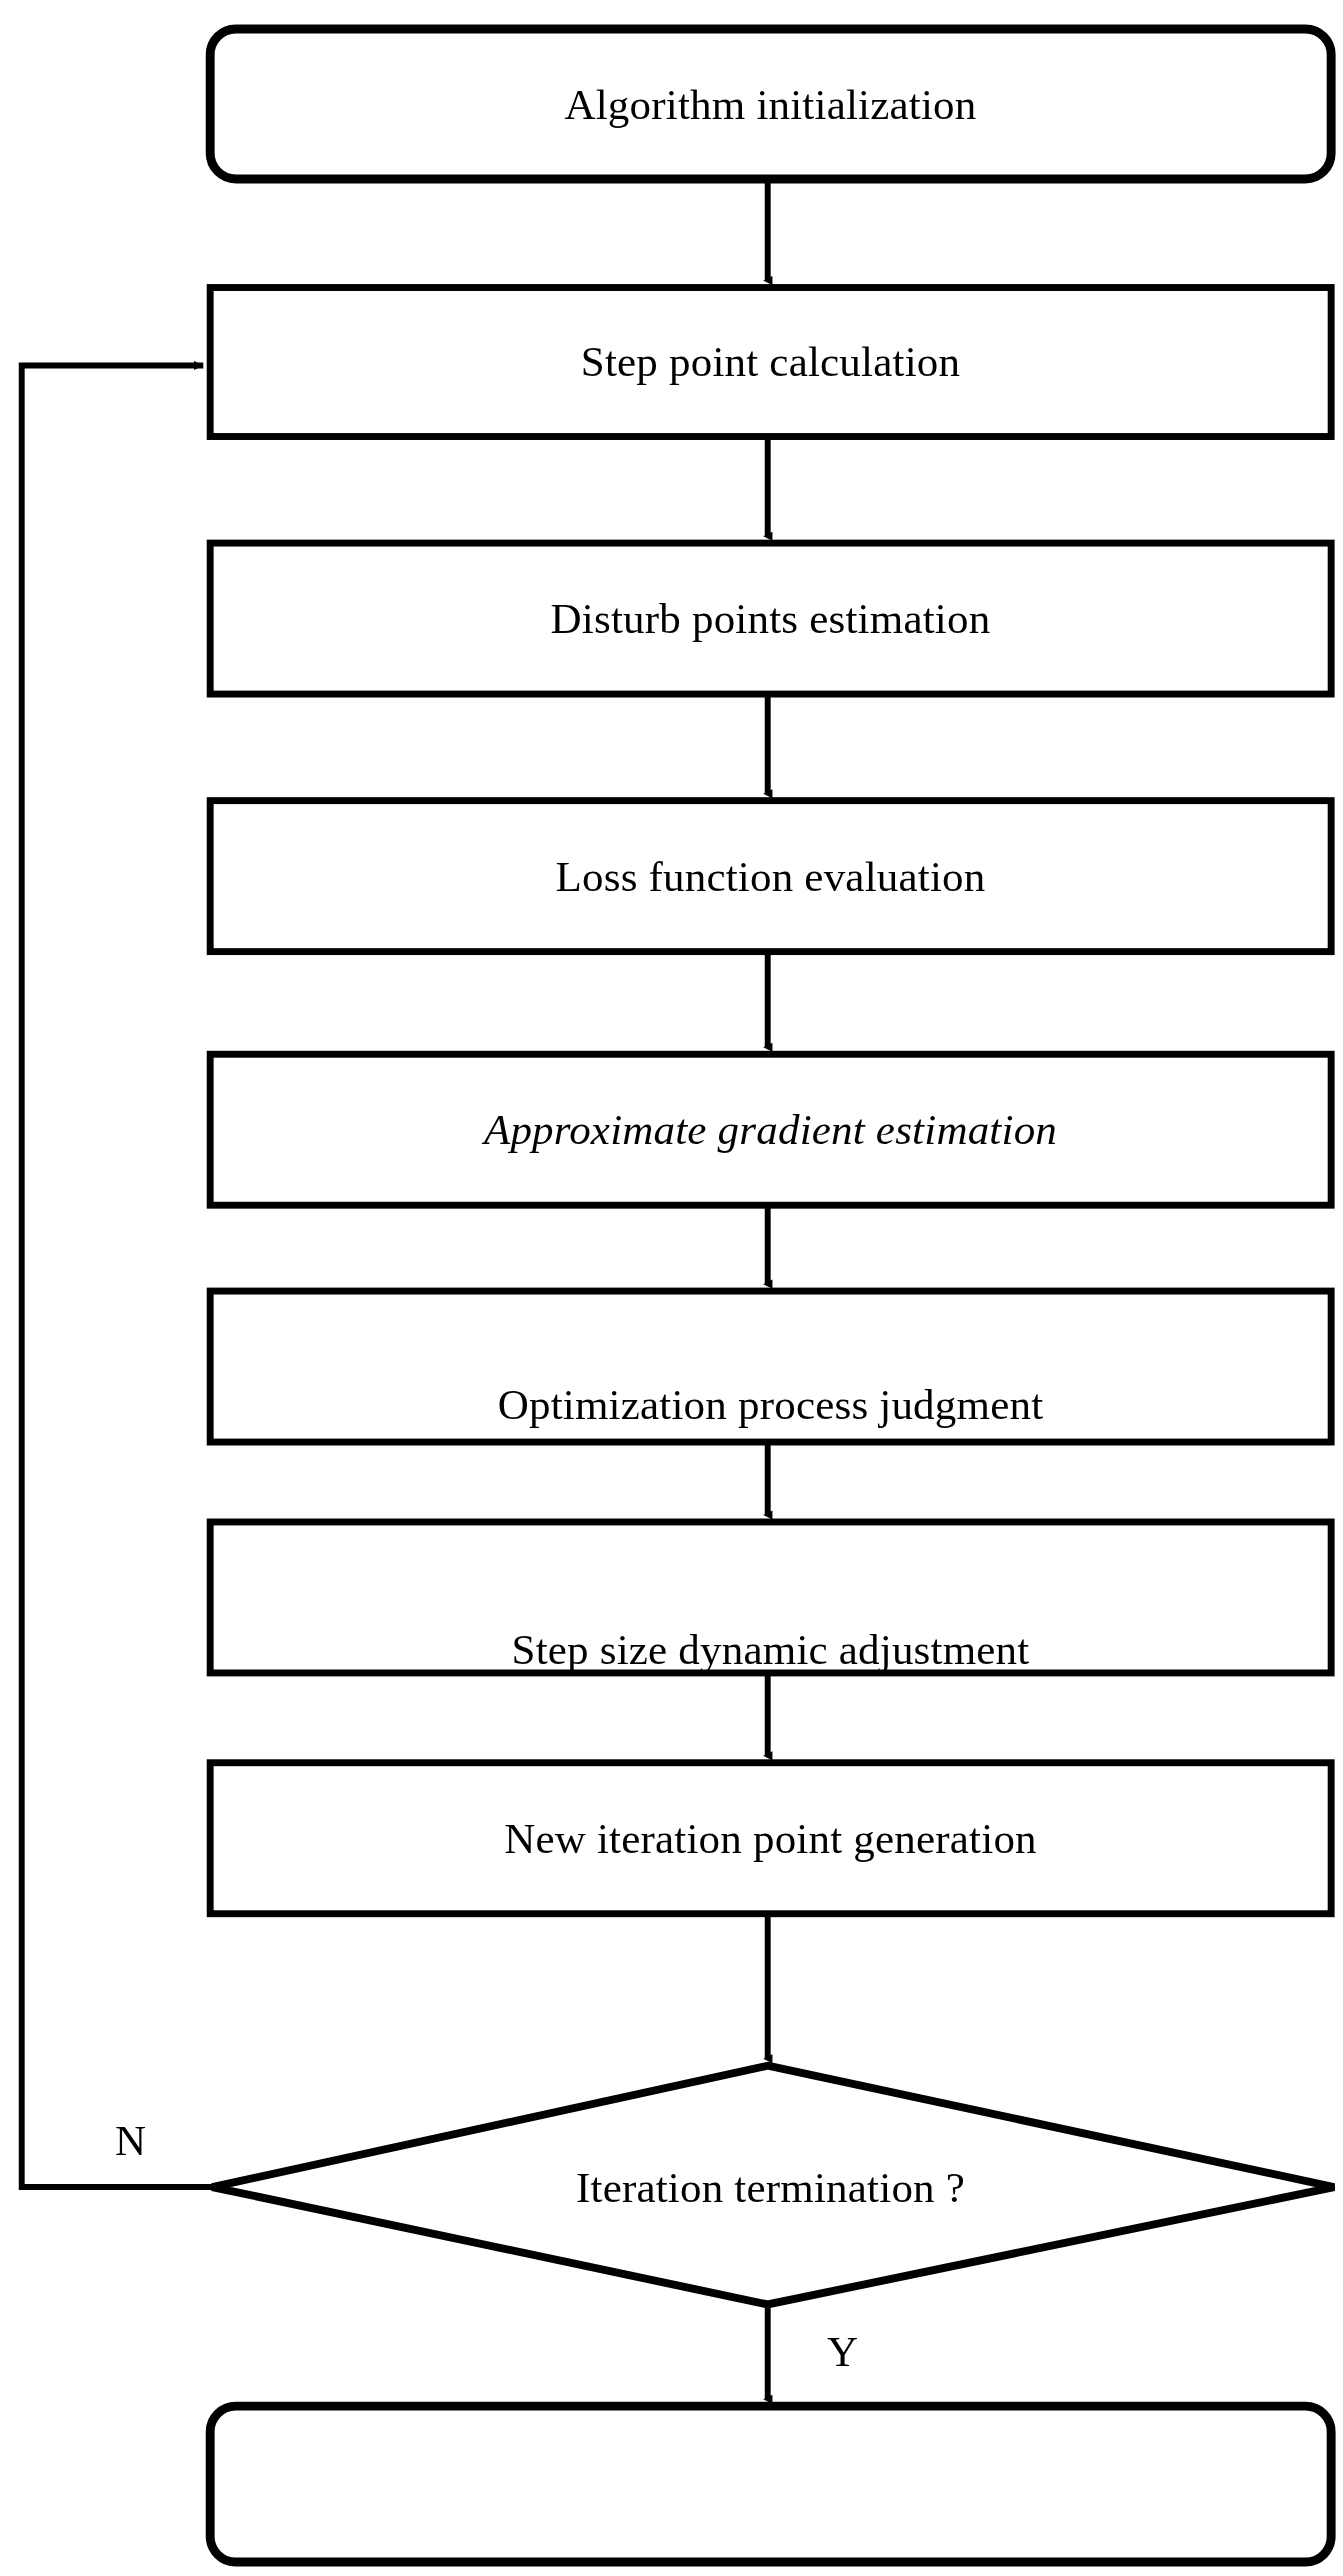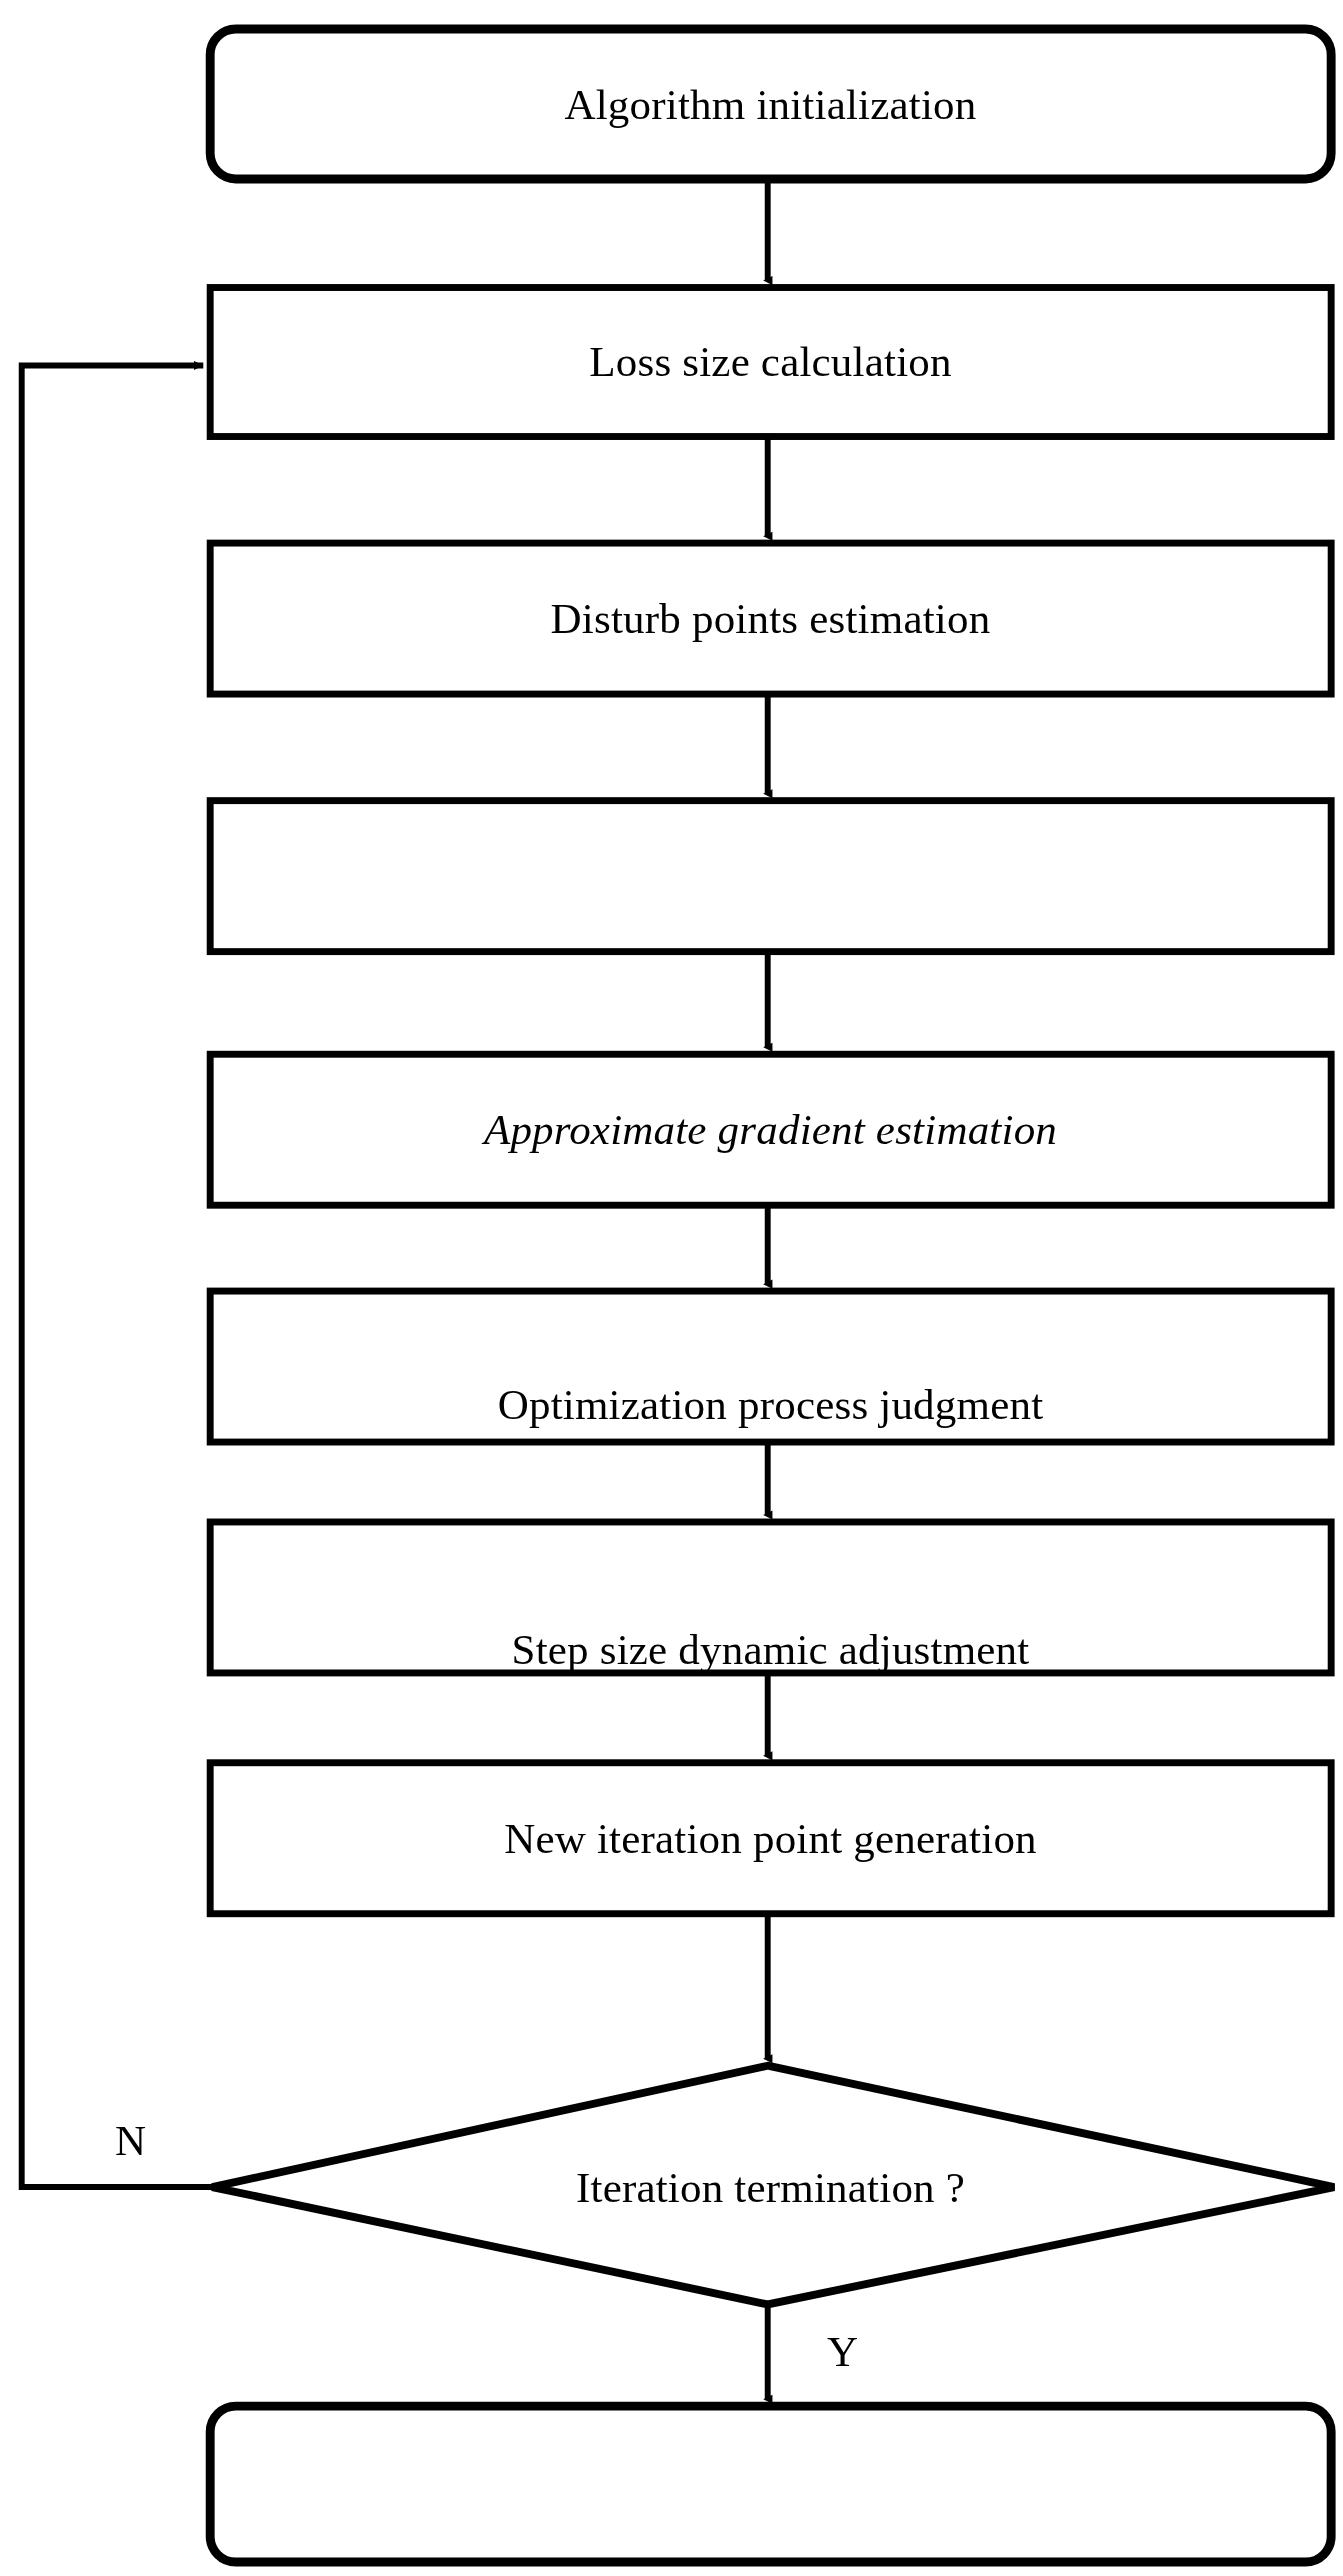--- a/index.html
+++ b/index.html
@@ -96,24 +96,25 @@
       <line x1="778" y1="1453" x2="778" y2="1527" marker-end="url(#arrowhead)"></line>
       <line x1="778" y1="1687" x2="778" y2="1771" marker-end="url(#arrowhead)"></line>
       <line x1="778" y1="1931" x2="778" y2="2078" marker-end="url(#arrowhead)"></line>
       <line x1="778" y1="2327" x2="778" y2="2423" marker-end="url(#arrowhead)"></line>
       <path d="M 215 2208 L 22 2208 L 22 362 L 206 362" marker-end="url(#arrowhead-right)"></path>
     </g>
   </svg>
 
   <div class="node-label" style="left:210px; top:21px; width:1121px; height:150px;">Algorithm initialization</div>
 
-  <div class="node-label" style="left:210px; top:279px; width:1121px; height:149px;">Loss size calculation</div>
+  <div class="node-label" style="left:210px; top:279px; width:1121px; height:149px;">Step point calculation</div>
 
   <div class="node-label" style="left:210px; top:535px; width:1121px; height:151px;">Disturb points estimation</div>
 
+  <div class="node-label" style="left:210px; top:793px; width:1121px; height:151px;">Loss function evaluation</div>
 
   <div class="node-label" style="left:210px; top:1046px; width:1121px; height:151px;font-style:italic;">Approximate gradient estimation</div>
 
   <div class="node-label" style="left:210px; top:1321px; width:1121px; height:151px;">Optimization process judgment</div>
 
   <div class="node-label" style="left:210px; top:1566px; width:1121px; height:151px;">Step size dynamic adjustment</div>
 
   <div class="node-label" style="left:210px; top:1755px; width:1121px; height:151px;">New iteration point generation</div>
 
   <div class="node-label" style="left:210px; top:2122px; width:1121px; height:114px;text-align:center;">Iteration termination ?</div>

